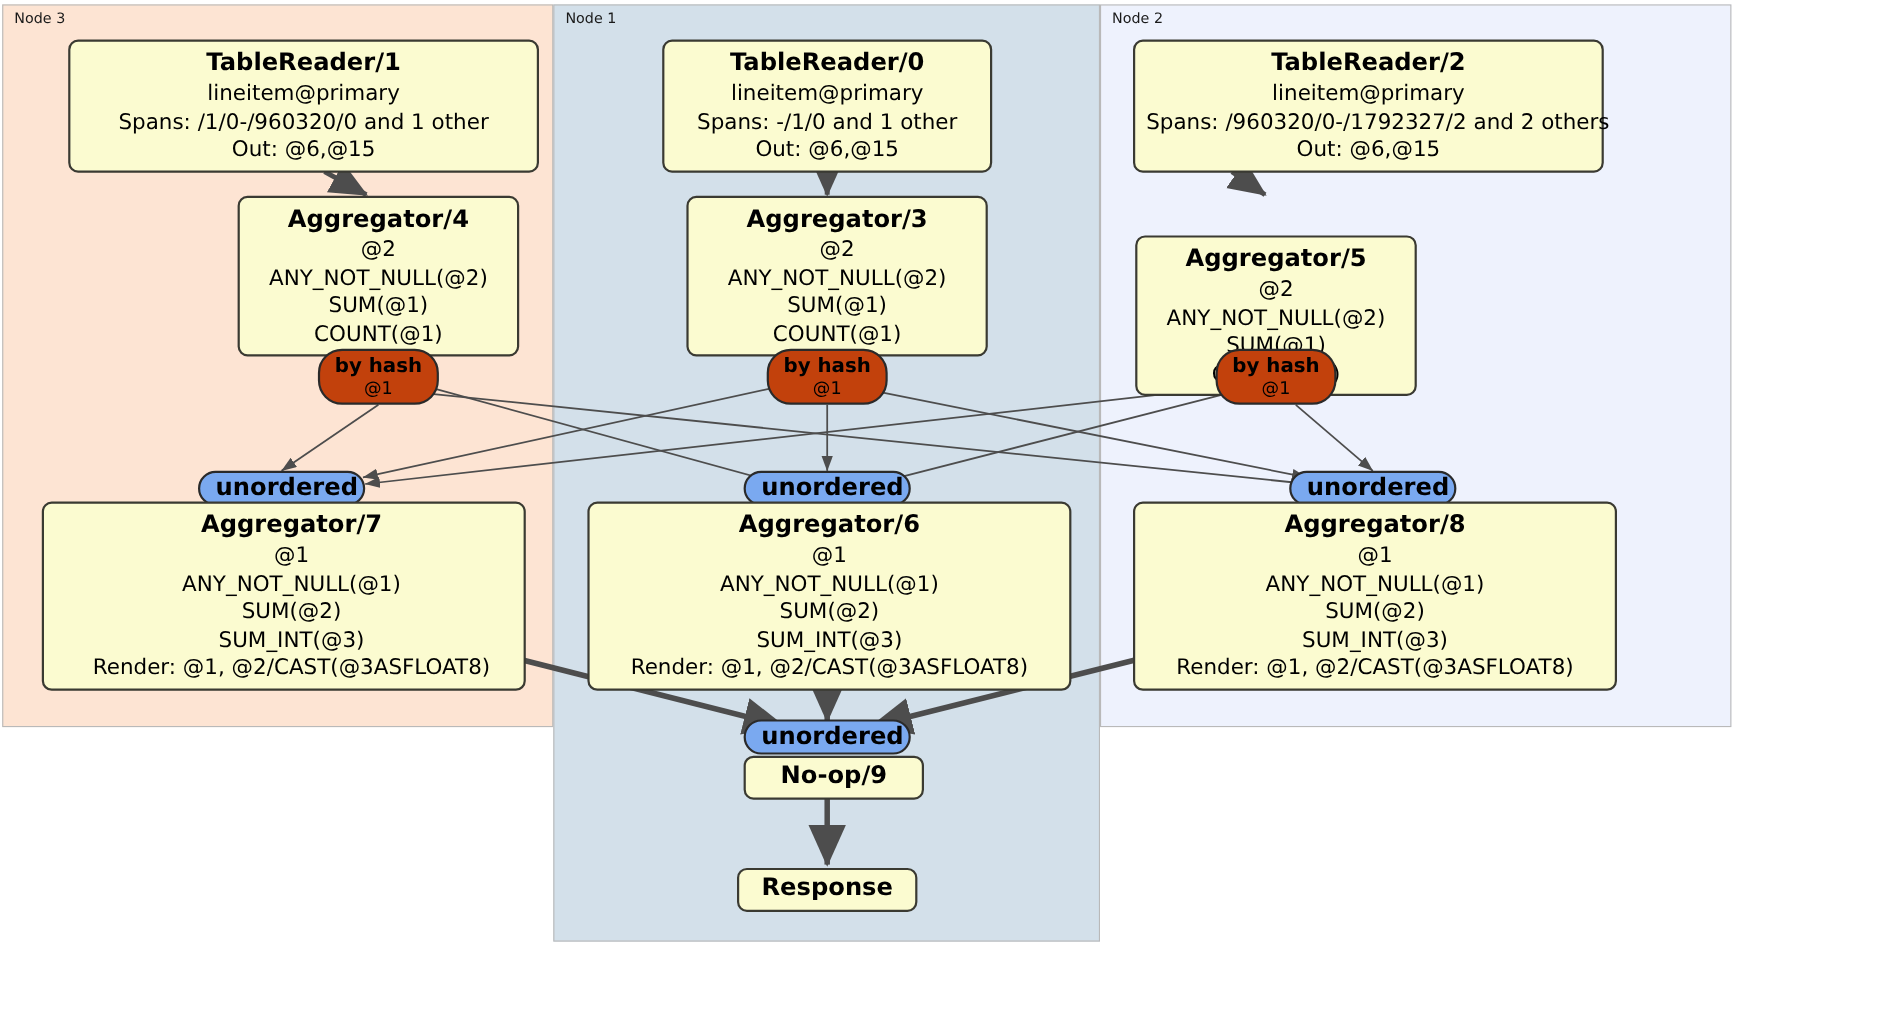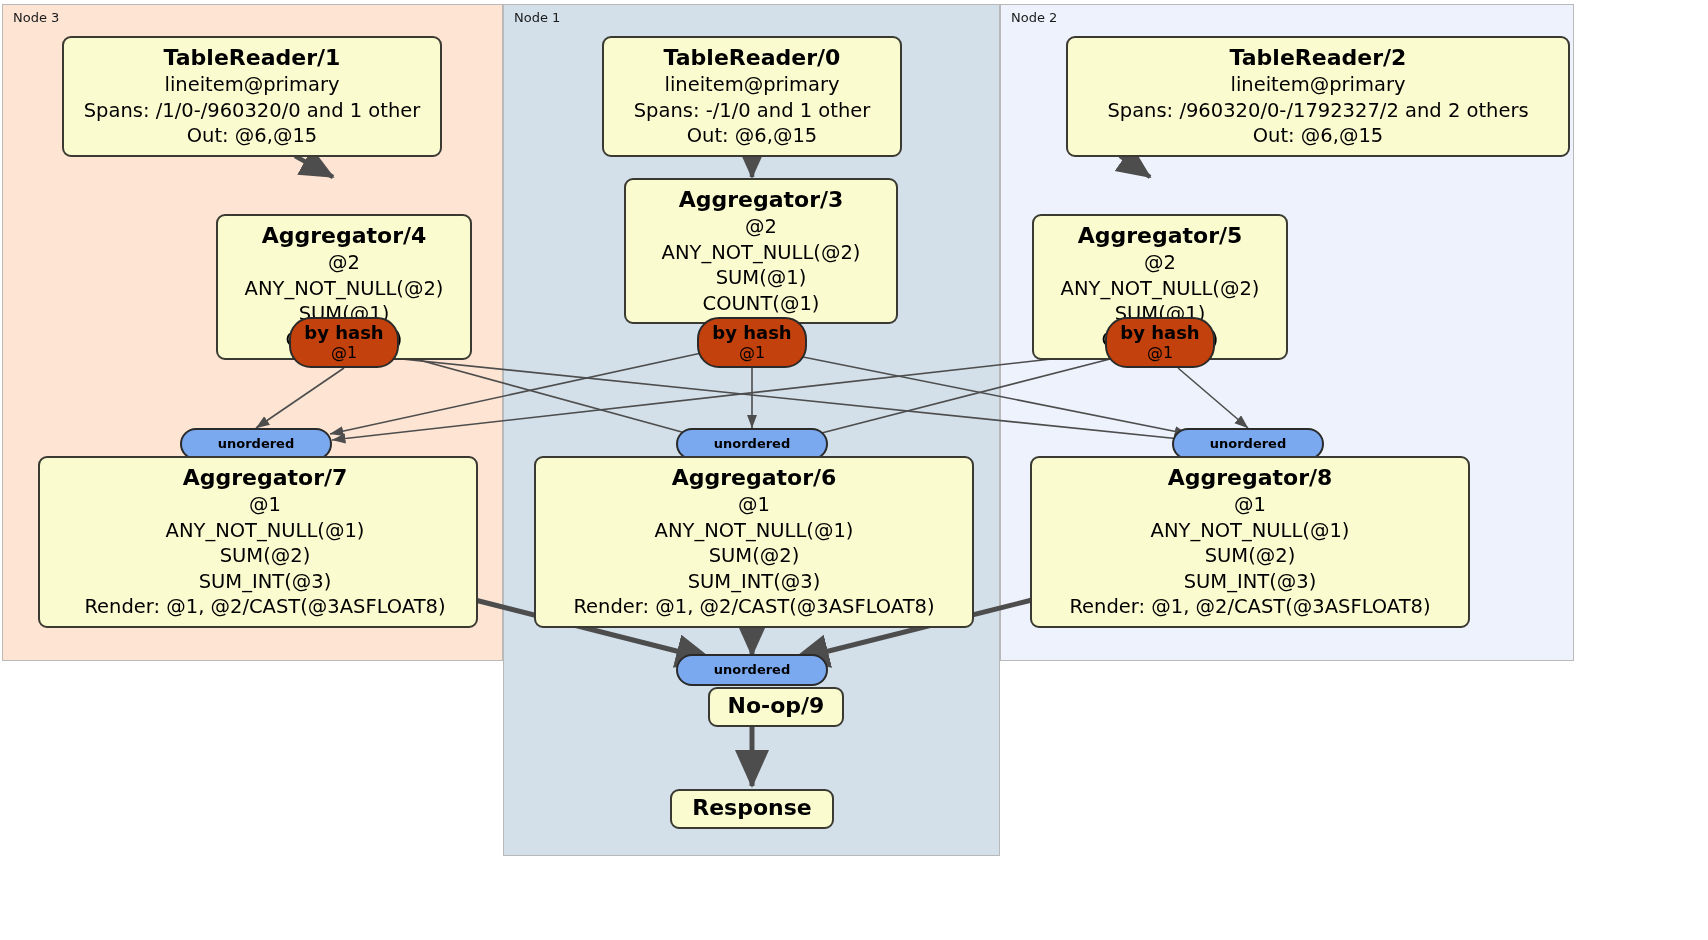--- a/index.html
+++ b/index.html
@@ -84,21 +84,21 @@
     font-weight: normal;
     font-size: 16px;
     line-height: 19px;
   }
   .badge.hash {
     background: #c2410c;
     font-size: 18px;
   }
   .badge.unordered {
     background: #7aa9f0;
-    font-size: 13px;
+    font-size: 22px;
     border-radius: 16px;
     padding: 3px 14px 4px 14px;
   }
 
   
   #edges {
     position: absolute;
     left: 0;
     top: 0;
     width: 1708px;
@@ -149,42 +149,42 @@
     <path d="M1114,358 L806,437" stroke="#4d4d4d" stroke-width="1.6" fill="none" marker-end="url(#ah-thin)"></path>
     <path d="M1178,368 L1248,428" stroke="#4d4d4d" stroke-width="1.6" fill="none" marker-end="url(#ah-thin)"></path>
 
     <path d="M475,600 L712,660" stroke="#4d4d4d" stroke-width="5" fill="none" marker-end="url(#ah)"></path>
     <path d="M752,625 L752,655" stroke="#4d4d4d" stroke-width="5" fill="none" marker-end="url(#ah)"></path>
     <path d="M1032,600 L793,660" stroke="#4d4d4d" stroke-width="5" fill="none" marker-end="url(#ah)"></path>
 
     <path d="M752,722 L752,786" stroke="#4d4d4d" stroke-width="5" fill="none" marker-end="url(#ah)"></path>
   </svg>
 
-  <div class="proc" style="left:62px; top:36px; width:380px;">
+  <div class="proc" style="left:62px; top:36px; width:428px;">
     <div class="title">TableReader/1</div>
     <div class="line">lineitem@primary</div>
     <div class="line">Spans: /1/0-/960320/0 and 1 other</div>
     <div class="line">Out: @6,@15</div>
   </div>
 
   <div class="proc" style="left:602px; top:36px; width:300px;">
     <div class="title">TableReader/0</div>
     <div class="line">lineitem@primary</div>
     <div class="line">Spans: -/1/0 and 1 other</div>
     <div class="line">Out: @6,@15</div>
   </div>
 
-  <div class="proc" style="left:1030px; top:36px; width:504px;margin-left:36px;">
+  <div class="proc" style="left:1030px; top:36px; width:428px;">
     <div class="title">TableReader/2</div>
     <div class="line">lineitem@primary</div>
     <div class="line">Spans: /960320/0-/1792327/2 and 2 others</div>
     <div class="line">Out: @6,@15</div>
   </div>
 
-  <div class="proc" style="left:216px; top:178px; width:256px;margin-top:36px;">
+  <div class="proc" style="left:216px; top:178px; width:256px;">
     <div class="title">Aggregator/4</div>
     <div class="line">@2</div>
     <div class="line">ANY_NOT_NULL(@2)</div>
     <div class="line">SUM(@1)</div>
     <div class="line">COUNT(@1)</div>
   </div>
 
   <div class="proc" style="left:624px; top:178px; width:274px;">
     <div class="title">Aggregator/3</div>
     <div class="line">@2</div>
@@ -252,21 +252,21 @@
     <div class="line">ANY_NOT_NULL(@1)</div>
     <div class="line">SUM(@2)</div>
     <div class="line">SUM_INT(@3)</div>
     <div class="line">Render: @1, @2/CAST(@3ASFLOAT8)</div>
   </div>
 
   <div class="badge unordered" style="left:676px; top:654px; width:152px;">
     <div>unordered</div>
   </div>
 
-  <div class="proc compact" style="left:676px; top:687px; width:136px;margin-left:32px;">
+  <div class="proc compact" style="left:676px; top:687px; width:164px;">
     <div class="title">No-op/9</div>
   </div>
 
   <div class="proc compact" style="left:670px; top:789px; width:164px;">
     <div class="title">Response</div>
   </div>
 
 </div>
 
 </body></html>

